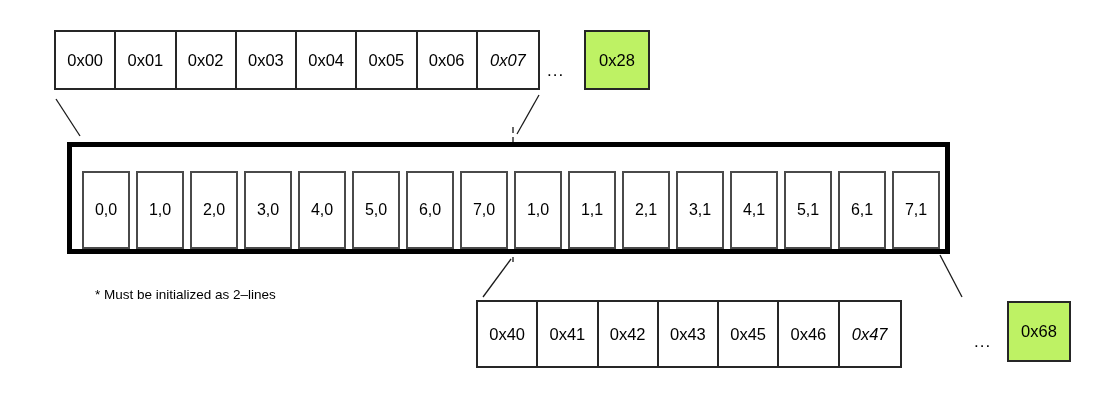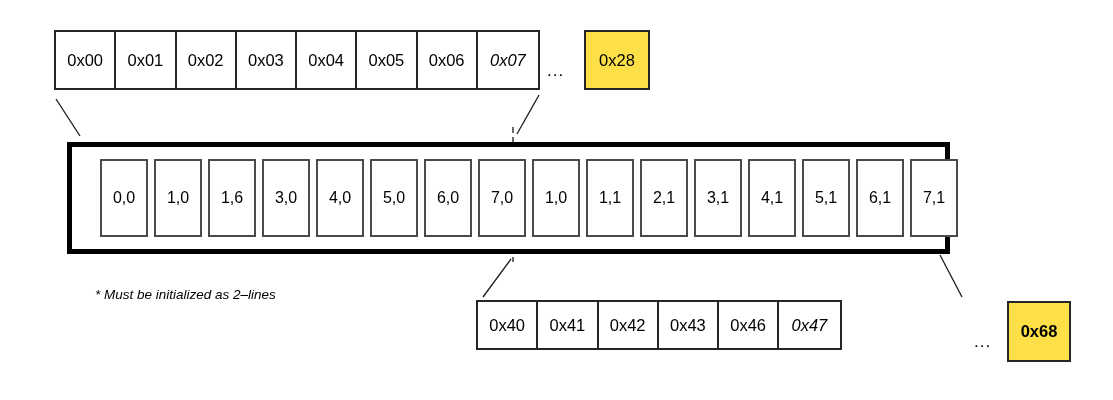--- a/index.html
+++ b/index.html
@@ -8,52 +8,52 @@
     font-family:"Liberation Sans", sans-serif; color:#000; overflow:hidden;
   }
   .overlay { position:absolute; left:0; top:0; width:1113px; height:400px; pointer-events:none; }
 
   
   .joined-row {
     position:absolute; display:flex; box-sizing:border-box;
     border:2px solid #262626; background:#ffffff;
   }
   .top-row    { left:54px;  top:30px;  height:60px; }
-  .bottom-row { left:476px; top:300px; height:50px; }
+  .bottom-row { left:476px; top:300px; height:68px; }
   .jcell {
     flex:none; width:60.25px; box-sizing:border-box; border-right:2px solid #262626;
     display:flex; align-items:center; justify-content:center; font-size:16.5px;
   }
   .jcell:last-child { border-right:none;font-style:italic; }
 
   
   .solo-cell {
-    position:absolute; box-sizing:border-box; border:2px solid #262626; background:#fde047;
+    position:absolute; box-sizing:border-box; border:2px solid #262626; background:#bef264;
     display:flex; align-items:center; justify-content:center; font-size:16.5px;
   }
   .cell-28 { left:584px; top:30px;  width:66px; height:60px; }
-  .cell-68 { left:1007px; top:301px; width:64px; height:61px;font-weight:bold; }
+  .cell-68 { left:1007px; top:301px; width:64px; height:61px; }
 
   .ellipsis { position:absolute; font-size:17px; letter-spacing:1px; line-height:1; }
   .top-ellipsis    { left:547px; top:62px; }
   .bottom-ellipsis { left:974px; top:333px; }
 
   
   .buffer-box {
     position:absolute; left:67px; top:142px; width:883px; height:112px;
     box-sizing:border-box; border:5px solid #000000; background:#ffffff;
-    display:flex; align-items:center; gap:6px; padding-left:28px;
+    display:flex; align-items:flex-end; gap:6px; padding-left:10px;
   }
   .bcell {
     flex:none; width:48px; height:78px; box-sizing:border-box;
     border:2px solid #4a4a4a; display:flex; align-items:center; justify-content:center;
     font-size:16px; background:#ffffff;
   }
 
-  .footnote { position:absolute; left:95px; top:287px; font-size:13.5px;font-style:italic; }
+  .footnote { position:absolute; left:95px; top:287px; font-size:13.5px; }
 </style>
 </head>
 <body>
 
 <div class="canvas">
 
   <svg class="overlay" viewBox="0 0 1113 400" xmlns="http://www.w3.org/2000/svg">
     <line x1="56" y1="99" x2="80" y2="136" stroke="#1a1a1a" stroke-width="1.3"></line>
     <line x1="539" y1="95" x2="517" y2="134" stroke="#1a1a1a" stroke-width="1.3"></line>
     <line x1="511" y1="259" x2="483" y2="297" stroke="#1a1a1a" stroke-width="1.3"></line>
@@ -70,21 +70,21 @@
     <div class="jcell">0x05</div>
     <div class="jcell">0x06</div>
     <div class="jcell">0x07</div>
   </div>
   <div class="ellipsis top-ellipsis">...</div>
   <div class="solo-cell cell-28">0x28</div>
 
   <div class="buffer-box">
     <div class="bcell">0,0</div>
     <div class="bcell">1,0</div>
-    <div class="bcell">1,6</div>
+    <div class="bcell">2,0</div>
     <div class="bcell">3,0</div>
     <div class="bcell">4,0</div>
     <div class="bcell">5,0</div>
     <div class="bcell">6,0</div>
     <div class="bcell">7,0</div>
     <div class="bcell">1,0</div>
     <div class="bcell">1,1</div>
     <div class="bcell">2,1</div>
     <div class="bcell">3,1</div>
     <div class="bcell">4,1</div>
@@ -93,19 +93,20 @@
     <div class="bcell">7,1</div>
   </div>
 
   <div class="footnote">* Must be initialized as 2–lines</div>
 
   <div class="joined-row bottom-row">
     <div class="jcell">0x40</div>
     <div class="jcell">0x41</div>
     <div class="jcell">0x42</div>
     <div class="jcell">0x43</div>
+    <div class="jcell">0x45</div>
     <div class="jcell">0x46</div>
     <div class="jcell">0x47</div>
   </div>
   <div class="ellipsis bottom-ellipsis">...</div>
   <div class="solo-cell cell-68">0x68</div>
 
 </div>
 
 </body></html>

